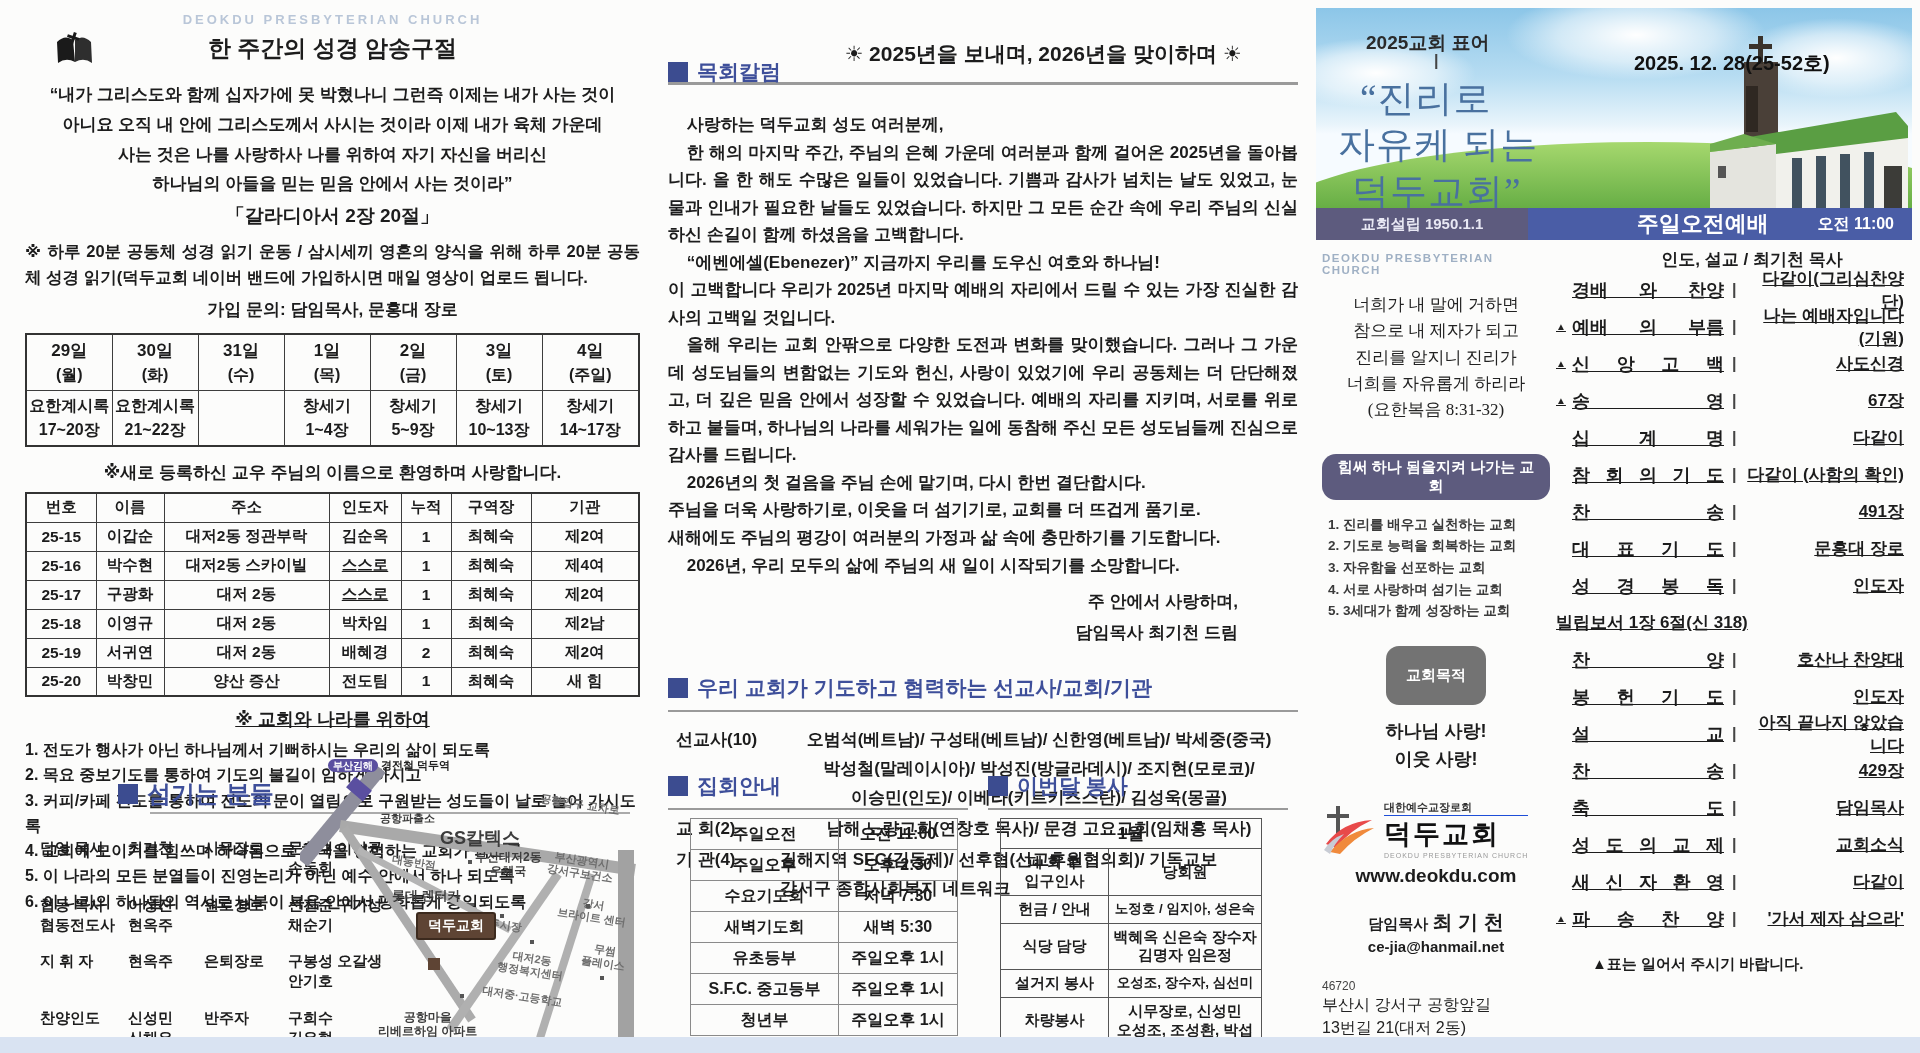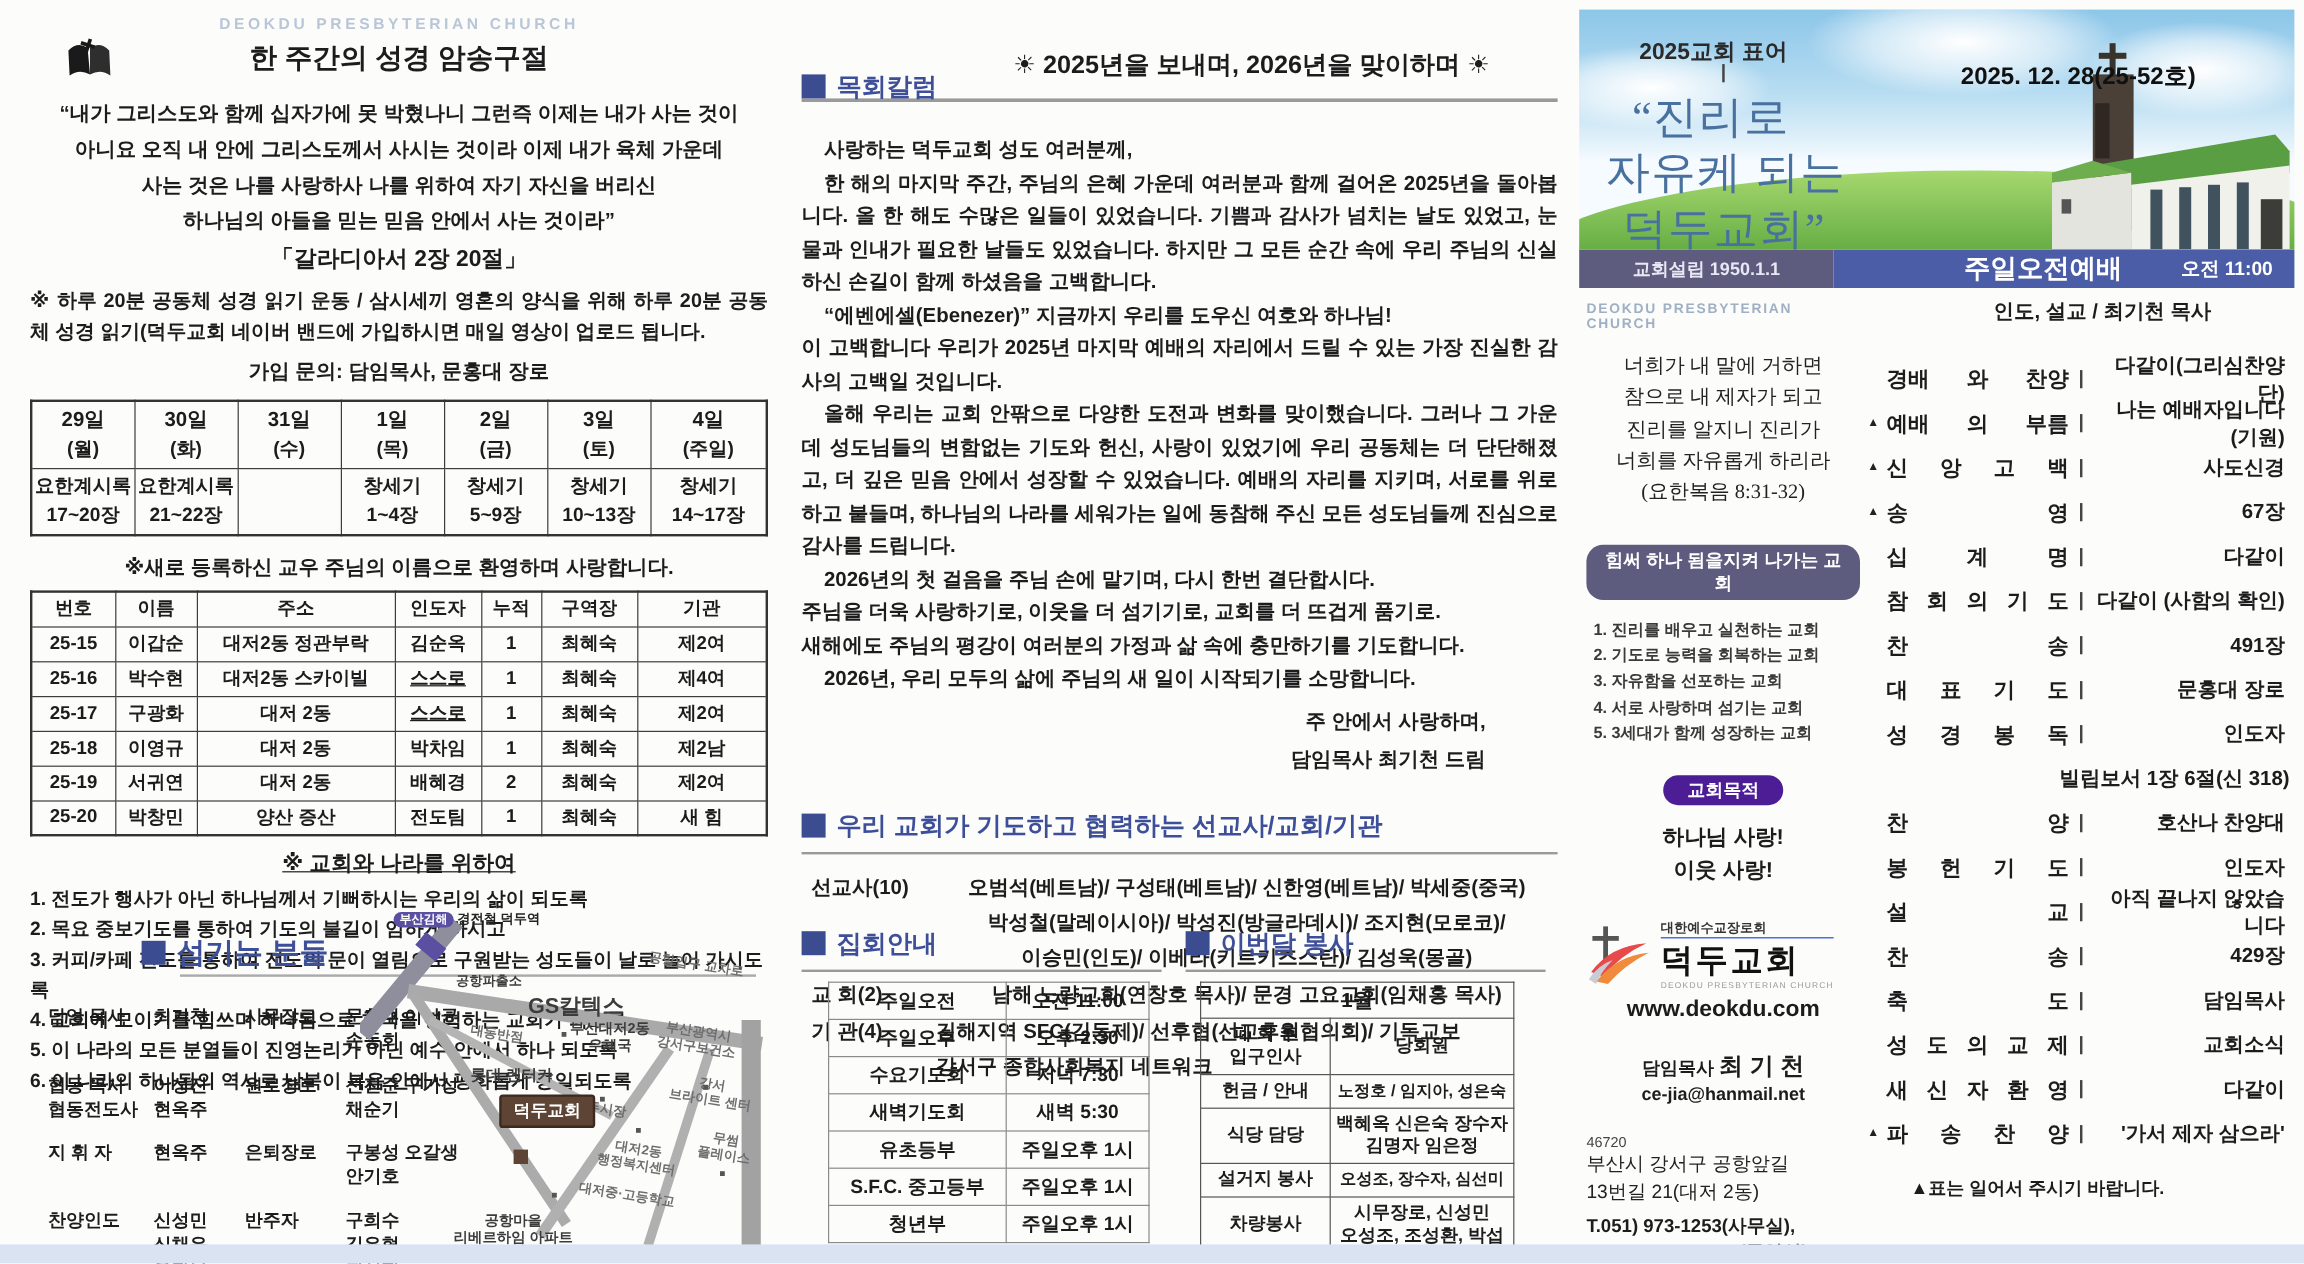--- a/index.html
+++ b/index.html
@@ -47,33 +47,33 @@
   .cloud { position:absolute; background:radial-gradient(closest-side,#ffffff,#ffffff88 60%,transparent); }
   .motto-label { font-size:19px; font-weight:bold; color:#2a2a2a; }
   .motto { font-family:"Liberation Serif","DejaVu Serif",serif; font-size:37px; color:#49719f; line-height:1.25; letter-spacing:1px; }
   .issue { font-size:20px; font-weight:bold; color:#111; }
   .bluebar { position:absolute; display:flex; height:32px; }
   .bluebar .seg1 { width:212px; background:#5d5b7e; color:#e8e8f4; font-size:15px; font-weight:bold; display:flex; align-items:center; justify-content:center; }
   .bluebar .seg2 { flex:1; background:#4a5da6; color:#fff; display:flex; align-items:center; }
   .r-en { color:#9fb0c4; font-size:11.5px; letter-spacing:1.5px; font-weight:bold; }
   .r-verse { font-family:"Liberation Serif","DejaVu Serif",serif; font-size:17px; line-height:1.55; color:#222; text-align:center; }
   .badge { display:inline-block; background:#5d5b7e; color:#fff; font-size:15px; font-weight:bold; padding:4px 14px; border-radius:14px; }
-  .badge2 { display:inline-block; background:#4c1d95; color:#fff; font-size:15px; font-weight:bold; padding:3px 20px; border-radius:13px; }
+  .badge2 { display:inline-block; background:#737373; color:#fff; font-size:15px; font-weight:bold; padding:20px 20px; border-radius:13px; }
   .vision li { list-style:none; font-size:13.5px; color:#3a3a3a; line-height:1.6; font-weight:bold; }
   .purpose { font-size:18px; font-weight:bold; text-align:center; line-height:1.6; }
   .logo-name { font-size:27px; font-weight:bold; color:#111; letter-spacing:2px; }
   .logo-denom { font-size:11px; color:#333; font-weight:bold; border-bottom:1px solid #1d4ed8; }
   .logo-en { font-size:7px; color:#999; letter-spacing:1px; }
   .site { font-size:19px; font-weight:bold; }
   .orow { height:37px; display:flex; align-items:center; }
   .omark { width:16px; font-size:10px; color:#222; }
   .olabel { display:inline-block; width:152px; text-align:justify; text-align-last:justify; font-weight:bold; font-size:18px; }
   .osep { margin:0 6px 0 8px; font-weight:bold; font-size:16px; color:#444; }
   .oval { flex:1; text-align:right; font-weight:bold; font-size:17px; padding-right:4px; }
-  .oscript { height:37px; line-height:37px; text-align:right; font-weight:bold; font-size:17px; }
+  .oscript { height:37px; line-height:37px; text-align:left; font-weight:bold; font-size:17px; }
   .foot { font-size:15px; font-weight:bold; }
   svg { display:block; }
 </style>
 </head>
 <body>
 
 <div class="page">
 
   <div class="abs" style="left:25px; top:12px; width:615px;">
     <div class="en-head">DEOKDU PRESBYTERIAN CHURCH</div>
@@ -502,21 +502,21 @@
 
     <div style="margin-top:24px; font-size:12px; color:#444;">46720</div>
     <div class="pre" style="font-size:16px; line-height:1.45; color:#222;">부산시 강서구 공항앞길
 13번길 21(대저 2동)</div>
     <div class="b" style="margin-top:6px; font-size:15.5px;">T.051) 973-1253(사무실),</div>
     <div class="b" style="font-size:15.5px; padding-left:62px;">973-8385(목양실)</div>
   </div>
 
   <div class="abs" style="left:1556px; top:248px; width:352px;">
     <div class="b" style="text-align:center; font-size:17px; padding-left:40px;">인도, 설교 / 최기천 목사</div>
-    <div style="margin-top:26px;">
+    <div style="text-decoration:underline;">
       <div class="orow">
           <span class="omark"></span>
           <span class="olabel">경배 와 찬양</span>
           <span class="osep">|</span>
           <span class="oval">다같이(그리심찬양단)</span>
         </div>
       <div class="orow">
           <span class="omark">▲</span>
           <span class="olabel">예배 의 부름</span>
           <span class="osep">|</span>

